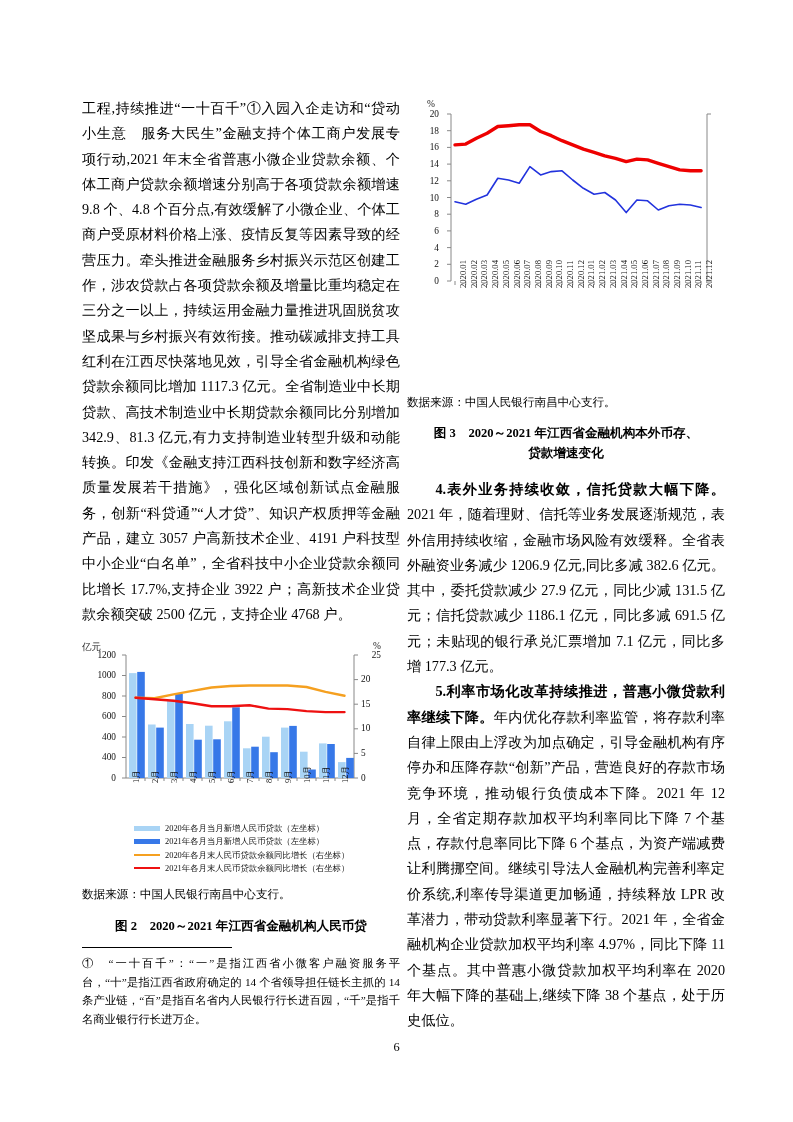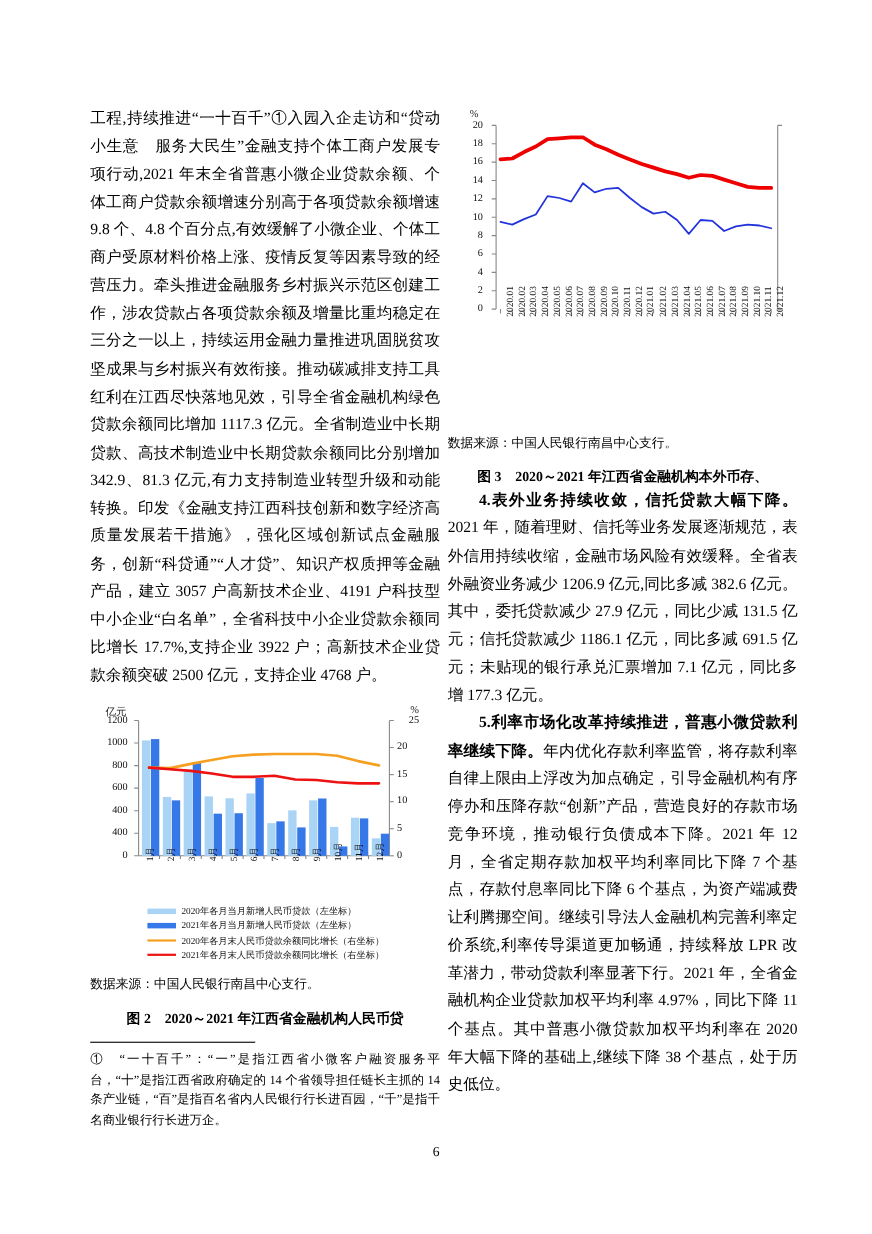--- a/index.html
+++ b/index.html
@@ -96,21 +96,21 @@
 
 <div class="page">
 
   <div class="col col-left">
 
     <p class="body">工程,持续推进“一十百千”①入园入企走访和“贷动小生意　服务大民生”金融支持个体工商户发展专项行动,2021 年末全省普惠小微企业贷款余额、个体工商户贷款余额增速分别高于各项贷款余额增速 9.8 个、4.8 个百分点,有效缓解了小微企业、个体工商户受原材料价格上涨、疫情反复等因素导致的经营压力。牵头推进金融服务乡村振兴示范区创建工作，涉农贷款占各项贷款余额及增量比重均稳定在三分之一以上，持续运用金融力量推进巩固脱贫攻坚成果与乡村振兴有效衔接。推动碳减排支持工具红利在江西尽快落地见效，引导全省金融机构绿色贷款余额同比增加 1117.3 亿元。全省制造业中长期贷款、高技术制造业中长期贷款余额同比分别增加 342.9、81.3 亿元,有力支持制造业转型升级和动能转换。印发《金融支持江西科技创新和数字经济高质量发展若干措施》，强化区域创新试点金融服务，创新“科贷通”“人才贷”、知识产权质押等金融产品，建立 3057 户高新技术企业、4191 户科技型中小企业“白名单”，全省科技中小企业贷款余额同比增长 17.7%,支持企业 3922 户；高新技术企业贷款余额突破 2500 亿元，支持企业 4768 户。</p>
 
     <div class="figure" style="margin-top:14px;">
       <div class="chart-box" style="width:318px;height:215px;position:relative;">
 
-        <div class="axis-label" style="position:absolute;left:14px;top:0px;font-family:Liberation Serif, serif;">亿元</div>
+        <div class="axis-label" style="position:absolute;left:0;top:0px;font-family:Liberation Serif, serif;">亿元</div>
         <div class="axis-label" style="position:absolute;left:291px;top:0px;">%</div>
 
         <svg width="318" height="180" viewBox="0 0 318 180">
 
           <line x1="44" y1="14" x2="44" y2="137" stroke="#888" stroke-width="1"></line>
 
           <line x1="272" y1="14" x2="272" y2="137" stroke="#888" stroke-width="1"></line>
 
           <line x1="44" y1="137" x2="272" y2="137" stroke="#888" stroke-width="1"></line>
 
@@ -337,22 +337,23 @@
         <div class="xlbl" style="left:254.3px;top:192px;">2021.08</div>
         <div class="xlbl" style="left:265px;top:192px;">2021.09</div>
         <div class="xlbl" style="left:275.7px;top:192px;">2021.10</div>
         <div class="xlbl" style="left:286.4px;top:192px;">2021.11</div>
         <div class="xlbl" style="left:297.1px;top:192px;">2021.12</div>
 
       </div>
 
       <div class="src" style="margin-top:8px;">数据来源：中国人民银行南昌中心支行。</div>
       <div class="figcap" style="margin-top:12px;">图 3　2020～2021 年江西省金融机构本外币存、</div>
+      <div class="figcap">贷款增速变化</div>
     </div>
 
-    <p class="body indent" style="margin-top:0;"><span class="bold">4.表外业务持续收敛，信托贷款大幅下降。</span><span>2021 年，随着理财、信托等业务发展逐渐规范，表外信用持续收缩，金融市场风险有效缓释。全省表外融资业务减少 1206.9 亿元,同比多减 382.6 亿元。其中，委托贷款减少 27.9 亿元，同比少减 131.5 亿元；信托贷款减少 1186.1 亿元，同比多减 691.5 亿元；未贴现的银行承兑汇票增加 7.1 亿元，同比多增 177.3 亿元。</span></p>
+    <p class="body indent" style="margin-top:14px;"><span class="bold">4.表外业务持续收敛，信托贷款大幅下降。</span><span>2021 年，随着理财、信托等业务发展逐渐规范，表外信用持续收缩，金融市场风险有效缓释。全省表外融资业务减少 1206.9 亿元,同比多减 382.6 亿元。其中，委托贷款减少 27.9 亿元，同比少减 131.5 亿元；信托贷款减少 1186.1 亿元，同比多减 691.5 亿元；未贴现的银行承兑汇票增加 7.1 亿元，同比多增 177.3 亿元。</span></p>
 
     <p class="body indent" style="margin-top:0;"><span class="bold">5.利率市场化改革持续推进，普惠小微贷款利率继续下降。</span><span>年内优化存款利率监管，将存款利率自律上限由上浮改为加点确定，引导金融机构有序停办和压降存款“创新”产品，营造良好的存款市场竞争环境，推动银行负债成本下降。2021 年 12 月，全省定期存款加权平均利率同比下降 7 个基点，存款付息率同比下降 6 个基点，为资产端减费让利腾挪空间。继续引导法人金融机构完善利率定价系统,利率传导渠道更加畅通，持续释放 LPR 改革潜力，带动贷款利率显著下行。2021 年，全省金融机构企业贷款加权平均利率 4.97%，同比下降 11 个基点。其中普惠小微贷款加权平均利率在 2020 年大幅下降的基础上,继续下降 38 个基点，处于历史低位。</span></p>
 
   </div>
 
   <div class="pageno">6</div>
 </div>
 
 </body></html>

